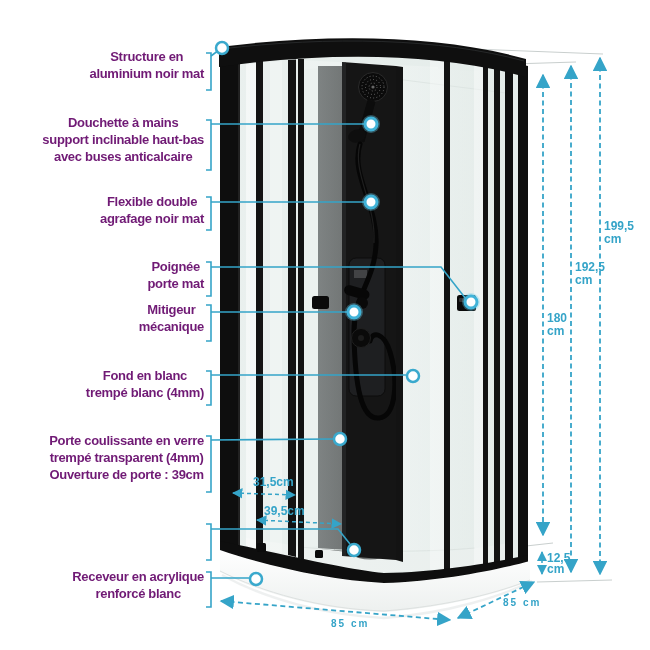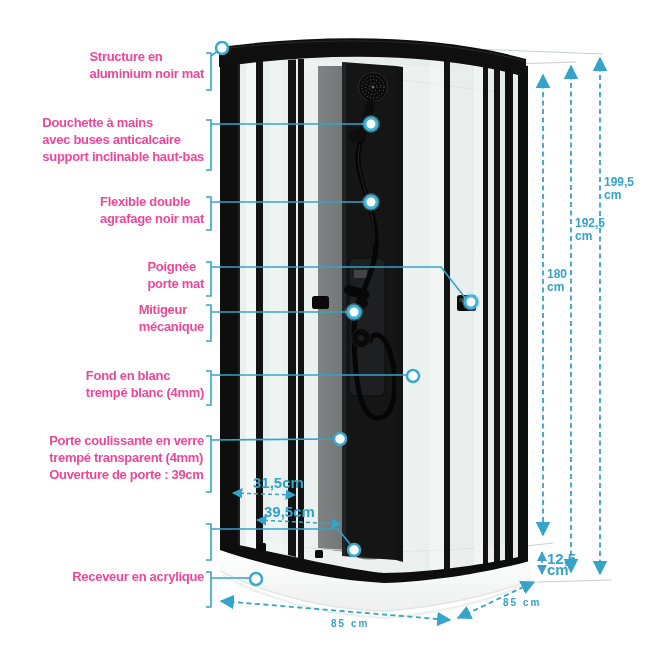--- a/index.html
+++ b/index.html
@@ -3,28 +3,28 @@
 <meta charset="utf-8">
 <style>
   html,body{margin:0;padding:0;background:#fff;}
   .stage{
     position:relative;width:650px;height:650px;overflow:hidden;background:#fff;
     font-family:"Liberation Sans","DejaVu Sans",sans-serif;
     -webkit-font-smoothing:antialiased;
   }
   .stage svg{position:absolute;left:0;top:0;}
   .callout{
-    position:absolute;right:446px;text-align:left;color:#ec4899;
+    position:absolute;right:446px;text-align:center;color:#701a75;
     font-size:13px;line-height:17px;font-weight:bold;letter-spacing:-0.3px;white-space:nowrap;
   }
   .callout span{display:block;}
   .dim{position:absolute;color:#35a4c8;font-weight:bold;white-space:nowrap;}
-  .vdim{font-size:12px;line-height:13px;}
+  .vdim{font-size:12px;line-height:13px;margin-top:44px;}
   .vdim span{display:block;}
-  .smalldim{font-size:15px;line-height:11px;}
+  .smalldim{font-size:12px;line-height:11px;}
   .smalldim span{display:block;}
   .widedim{font-size:10px;letter-spacing:2px;}
 </style>
 </head>
 <body>
 
 <div class="stage">
 
 <svg width="650" height="650" viewBox="0 0 650 650">
   <defs>
@@ -204,22 +204,22 @@
     <line x1="257" y1="520" x2="341" y2="524" stroke-width="1.5" stroke-dasharray="4 3" marker-start="url(#ars)" marker-end="url(#ars)"></line>
   </g>
 </svg>
 
 <div class="callout" style="top:48px">
   <span>Structure en</span>
   <span>aluminium noir mat</span>
 </div>
 <div class="callout" style="top:114px">
   <span>Douchette à mains</span>
+  <span>support inclinable haut-bas</span>
   <span>avec buses anticalcaire</span>
-  <span>support inclinable haut-bas</span>
 </div>
 <div class="callout" style="top:193px">
   <span>Flexible double</span>
   <span>agrafage noir mat</span>
 </div>
 <div class="callout" style="top:258px">
   <span>Poignée</span>
   <span>porte mat</span>
 </div>
 <div class="callout" style="top:301px">
@@ -230,20 +230,21 @@
   <span>Fond en blanc</span>
   <span>trempé blanc (4mm)</span>
 </div>
 <div class="callout" style="top:432px">
   <span>Porte coulissante en verre</span>
   <span>trempé transparent (4mm)</span>
   <span>Ouverture de porte : 39cm</span>
 </div>
 <div class="callout" style="top:568px">
   <span>Receveur en acrylique</span>
+  <span>renforcé blanc</span>
 </div>
 
 <div class="dim vdim" style="left:604px;top:176px">
   <span>199,5</span>
   <span>cm</span>
 </div>
 <div class="dim vdim" style="left:575px;top:217px">
   <span>192,5</span>
   <span>cm</span>
 </div>

